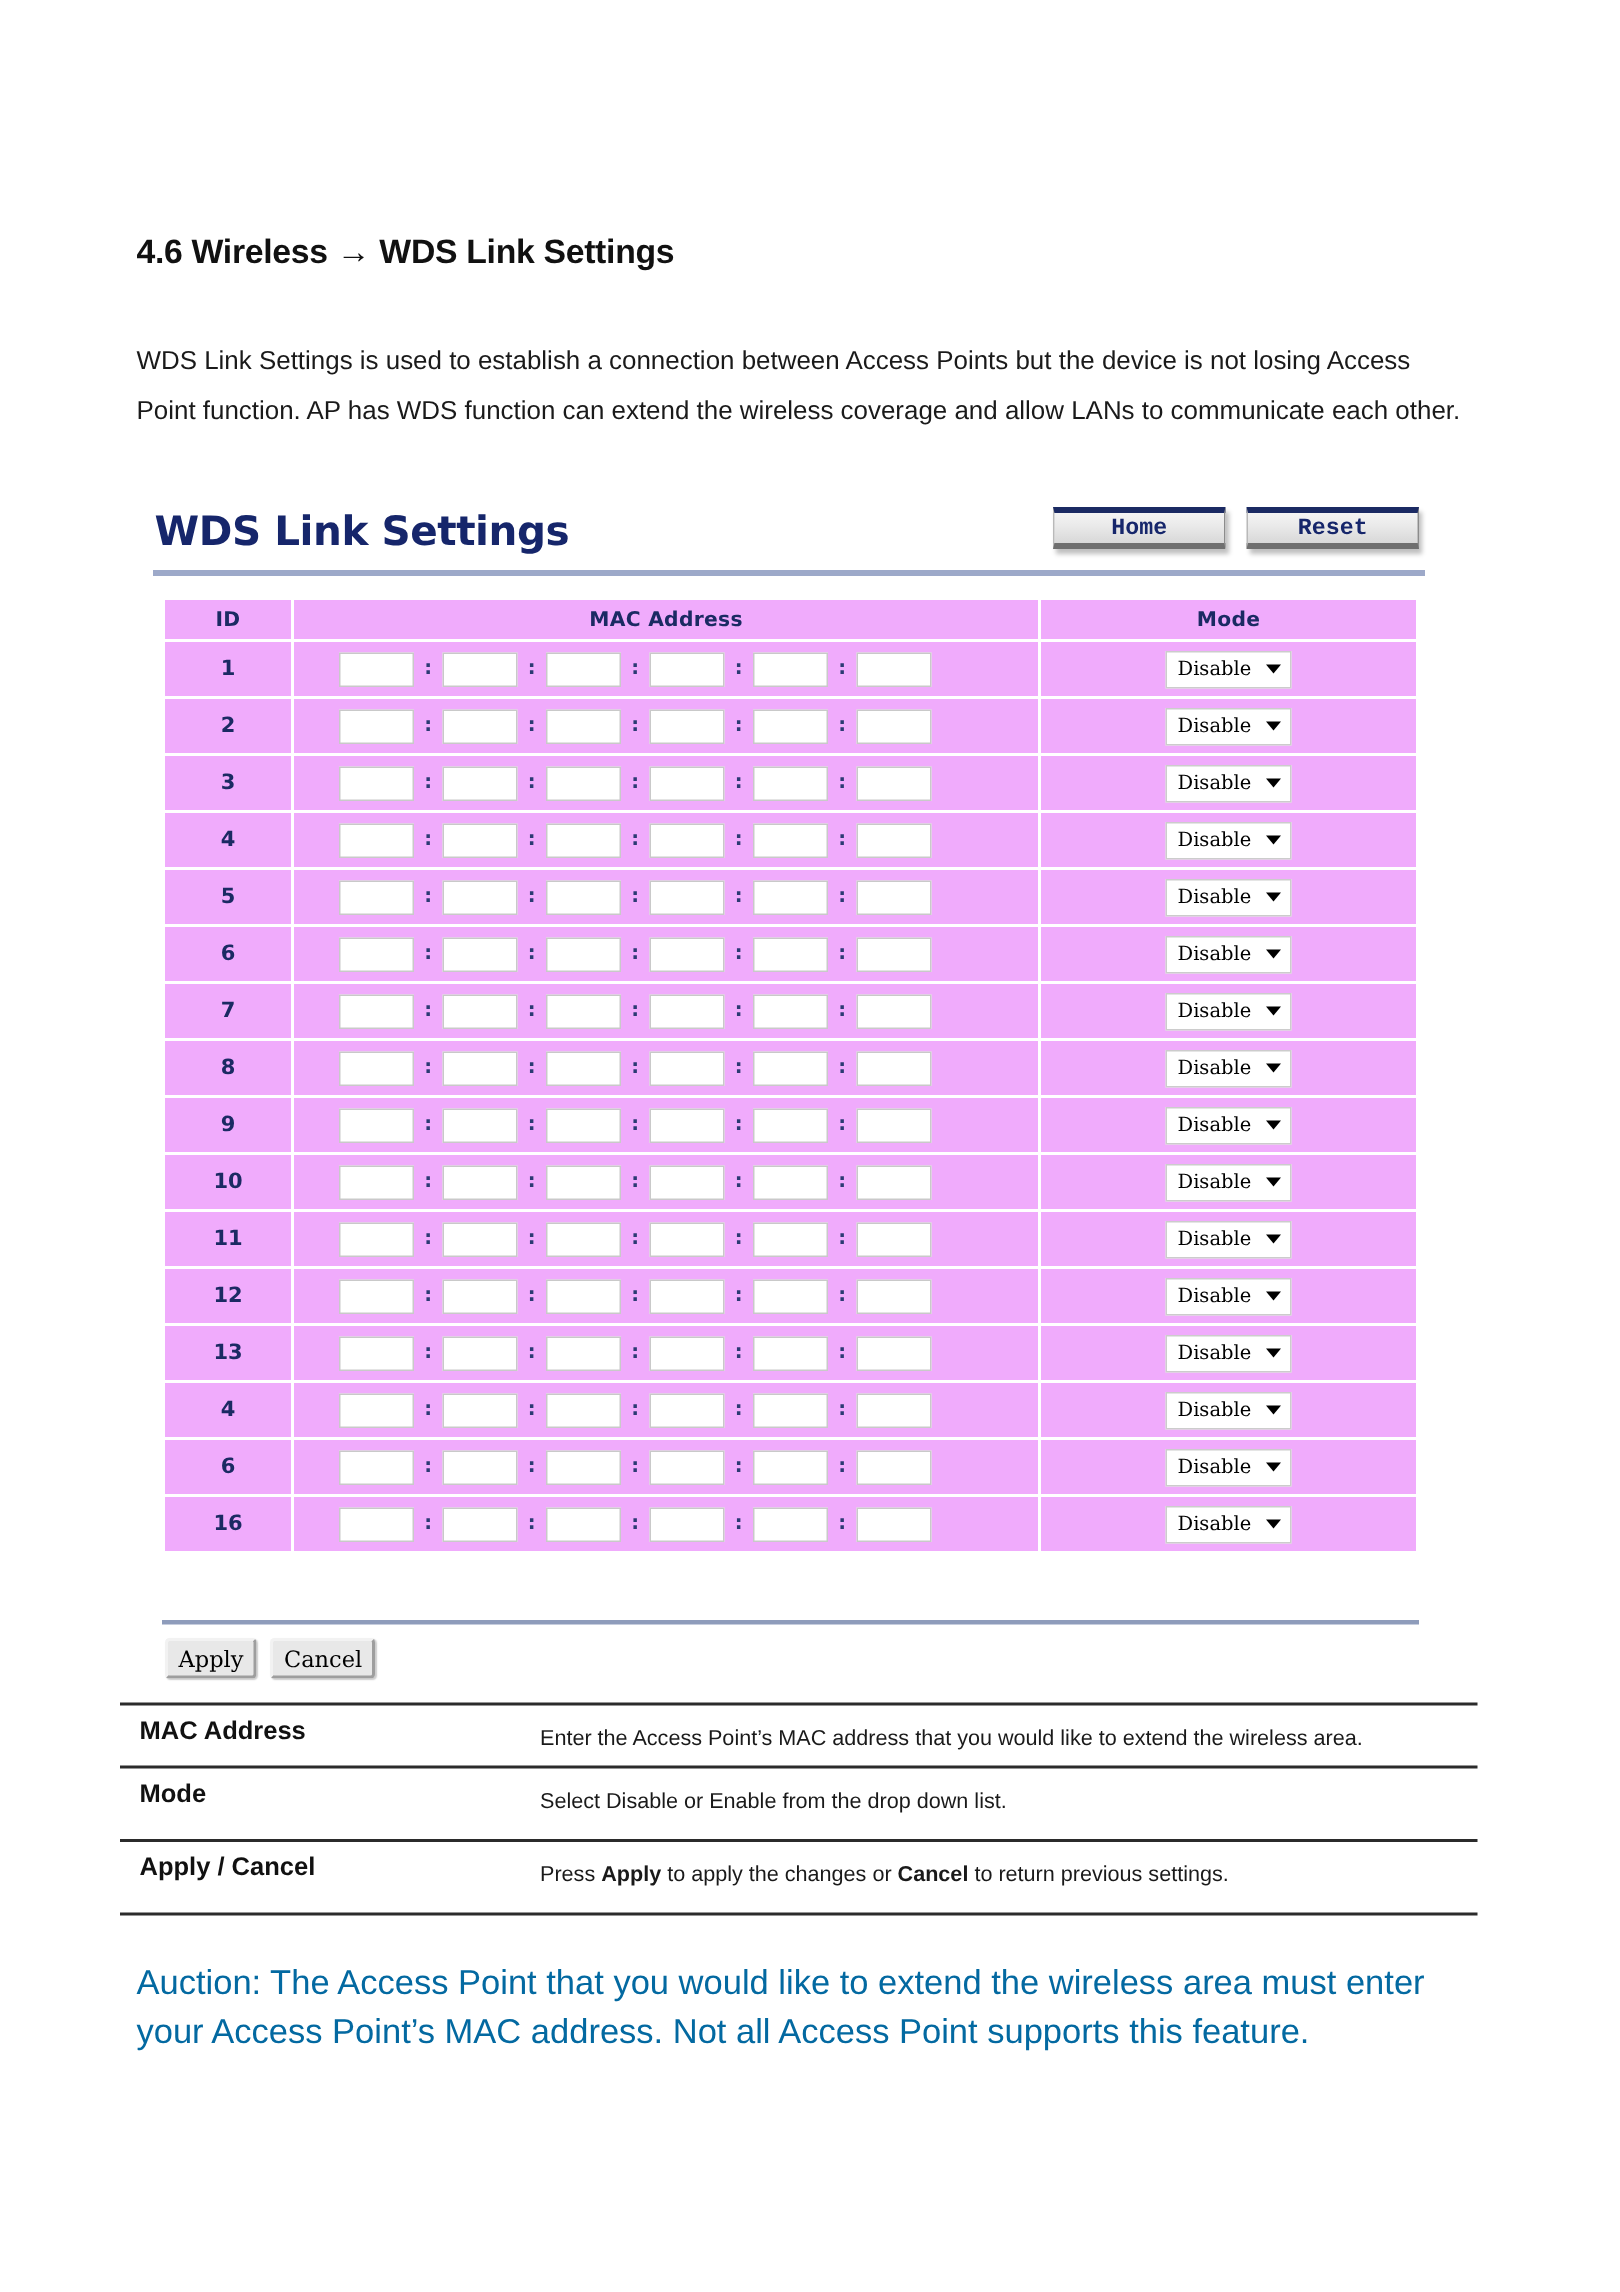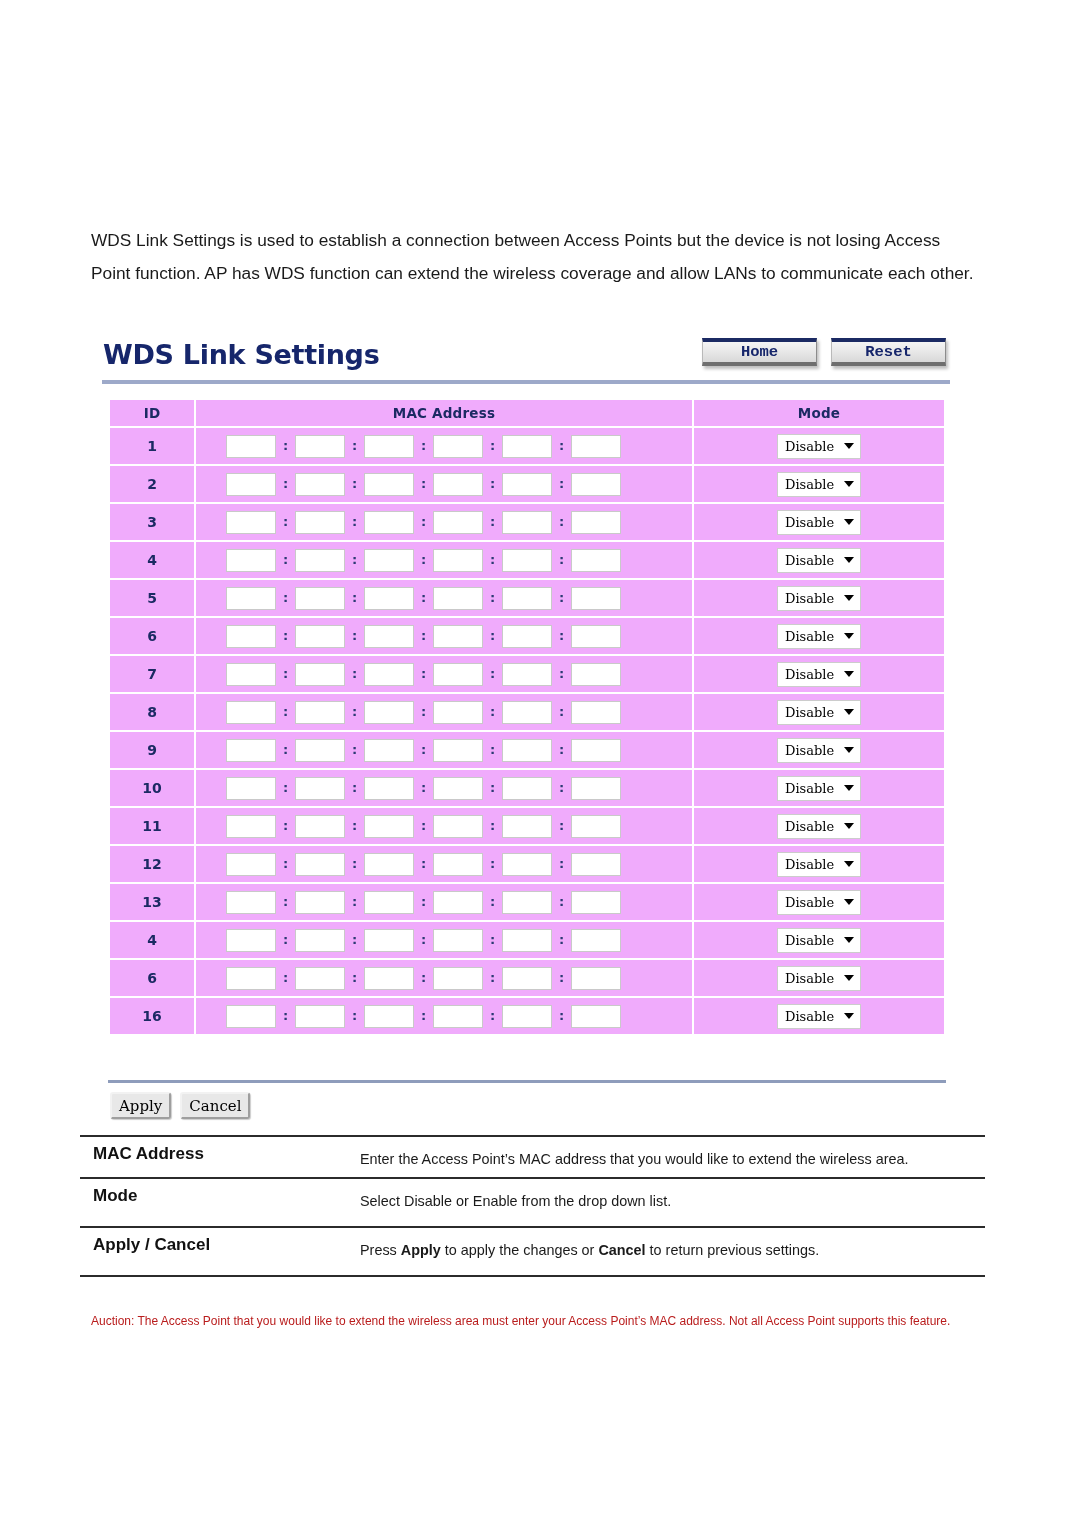--- a/index.html
+++ b/index.html
@@ -255,40 +255,41 @@
   }
   .desc-text b { font-weight: bold; }
   .desc-row-tall .desc-text { padding-bottom: 2px !important; }
 
   
   .note-para {
     position: absolute;
     left: 91px;
     top: 1305px;
     width: 890px;
-    font-size: 12px;
+    font-size: 23px;
     line-height: 33px;
-    color: #b91c1c;
+    color: #0369a1;
   }
   .page-number {
     position: absolute;
     left: 0;
     top: 1392px;
     width: 1080px;
     text-align: center;
     font-size: 15px;
     color: #1a1a1a;
     font-family: "DejaVu Serif", serif;
   }
 </style>
 </head>
 <body>
 
 <div class="page">
 
+  <div class="section-title">4.6 Wireless → WDS Link Settings</div>
 
   <div class="intro-para">WDS Link Settings is used to establish a connection between Access Points but the device is not losing Access Point function. AP has WDS function can extend the wireless coverage and allow LANs to communicate each other.</div>
 
   <div class="ui-panel">
 
     <div class="ui-title">WDS Link Settings</div>
 
     <div class="ui-buttons">
       <div class="nav-btn">Home</div>
       <div class="nav-btn">Reset</div>

